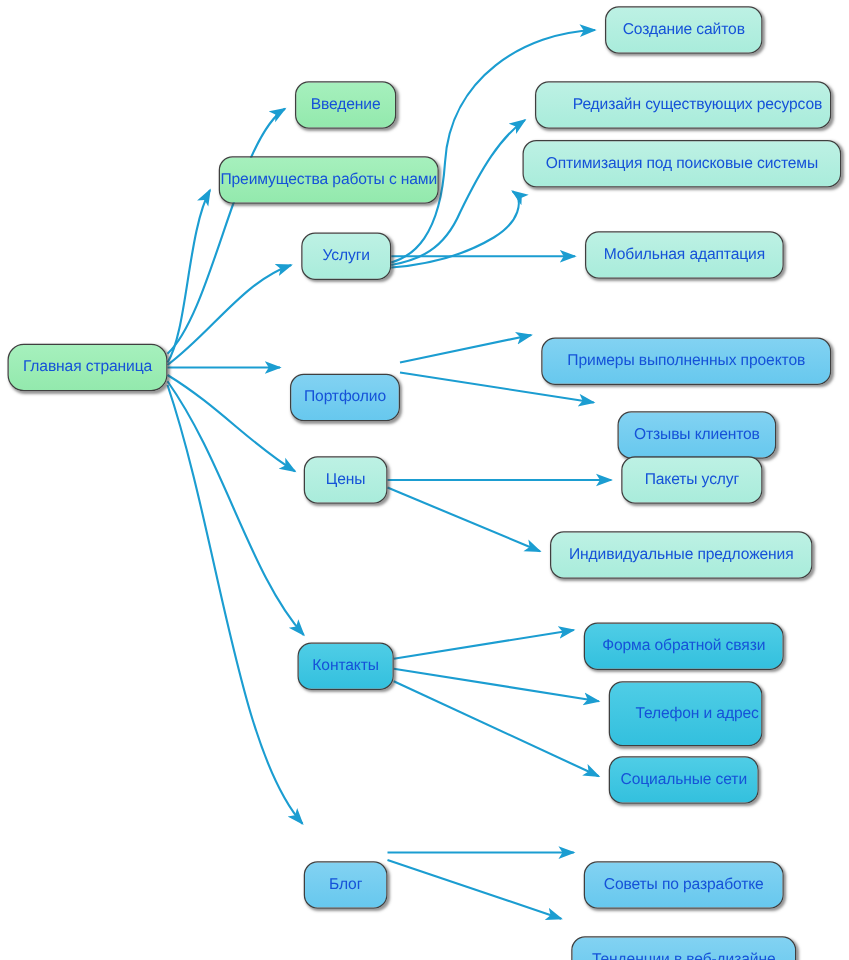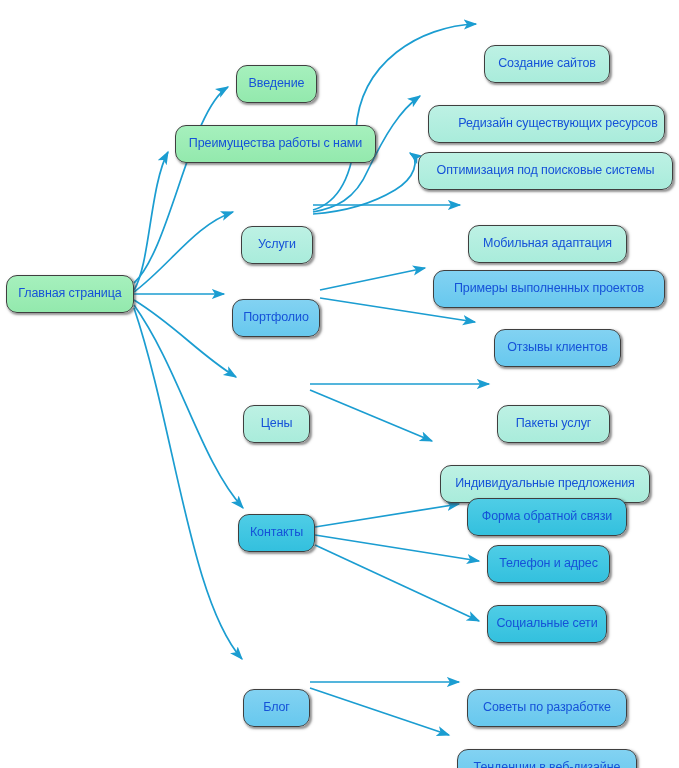--- a/index.html
+++ b/index.html
@@ -44,21 +44,20 @@
     background: #9ceeb5;
     background: linear-gradient(180deg, #a6f0bd 0%, #93e9ad 100%);
   }
   .lvl-green {
     background: #9ceeb5;
     background: linear-gradient(180deg, #a6f0bd 0%, #93e9ad 100%);
   }
   .lvl-mint {
     background: #b4eee0;
     background: linear-gradient(180deg, #bdf1e4 0%, #a9ecdb 100%);
-    margin-top: 40px;
   }
   .lvl-sky {
     background: #74cdf0;
     background: linear-gradient(180deg, #82d2f2 0%, #67c8ee 100%);
     margin-top: 24px;
   }
   .lvl-cyan {
     background: #3fc6e2;
     background: linear-gradient(180deg, #4fcde6 0%, #33c0de 100%);
   }
@@ -94,27 +93,27 @@
         <path d="M310,384 L489,384" fill="none" stroke="#1b9dd1" stroke-width="1.7" marker-end="url(#arrow)"></path>
         <path d="M310,390 L432,441" fill="none" stroke="#1b9dd1" stroke-width="1.7" marker-end="url(#arrow)"></path>
         <path d="M315,527 L459,504" fill="none" stroke="#1b9dd1" stroke-width="1.7" marker-end="url(#arrow)"></path>
         <path d="M315,535 L479,561" fill="none" stroke="#1b9dd1" stroke-width="1.7" marker-end="url(#arrow)"></path>
         <path d="M315,545 L479,621" fill="none" stroke="#1b9dd1" stroke-width="1.7" marker-end="url(#arrow)"></path>
         <path d="M310,682 L459,682" fill="none" stroke="#1b9dd1" stroke-width="1.7" marker-end="url(#arrow)"></path>
         <path d="M310,688 L449,735" fill="none" stroke="#1b9dd1" stroke-width="1.7" marker-end="url(#arrow)"></path>
       </g>
   </svg>
   <div id="node-layer">
-      <div class="node lvl-root" style="left: 6px; top: 275px; width: 128px; height: 38px;">
+      <div class="node lvl-root" style="left: 6px; top: 275px; width: 128px; height: 38px; border-radius: 13px;">
         <span class="node-label">Главная страница</span>
       </div>
       <div class="node lvl-green" style="left: 236px; top: 65px; width: 81px; height: 38px;">
         <span class="node-label">Введение</span>
       </div>
-      <div class="node lvl-green" style="left: 175px; top: 125px; width: 201px; height: 38px;">
+      <div class="node lvl-green" style="left: 175px; top: 125px; width: 176px; height: 38px;">
         <span class="node-label">Преимущества работы с нами</span>
       </div>
       <div class="node lvl-mint" style="left: 241px; top: 186px; width: 72px; height: 38px;">
         <span class="node-label">Услуги</span>
       </div>
       <div class="node lvl-sky" style="left: 232px; top: 275px; width: 88px; height: 38px;">
         <span class="node-label">Портфолио</span>
       </div>
       <div class="node lvl-mint" style="left: 243px; top: 365px; width: 67px; height: 38px;">
         <span class="node-label">Цены</span>
@@ -145,21 +144,21 @@
       </div>
       <div class="node lvl-mint" style="left: 497px; top: 365px; width: 113px; height: 38px;">
         <span class="node-label">Пакеты услуг</span>
       </div>
       <div class="node lvl-mint" style="left: 440px; top: 425px; width: 210px; height: 38px;">
         <span class="node-label">Индивидуальные предложения</span>
       </div>
       <div class="node lvl-cyan" style="left: 467px; top: 485px; width: 160px; height: 38px; margin-top: 13px;">
         <span class="node-label">Форма обратной связи</span>
       </div>
-      <div class="node lvl-cyan" style="left: 487px; top: 545px; width: 123px; height: 38px;">
+      <div class="node lvl-cyan" style="left: 487px; top: 545px; width: 123px; height: 52px; justify-content: flex-end;">
         <span class="node-label">Телефон и адрес</span>
       </div>
       <div class="node lvl-cyan" style="left: 487px; top: 605px; width: 120px; height: 38px;">
         <span class="node-label">Социальные сети</span>
       </div>
       <div class="node lvl-sky" style="left: 467px; top: 665px; width: 160px; height: 38px;">
         <span class="node-label">Советы по разработке</span>
       </div>
       <div class="node lvl-sky" style="left: 457px; top: 725px; width: 180px; height: 38px;">
         <span class="node-label">Тенденции в веб-дизайне</span>

